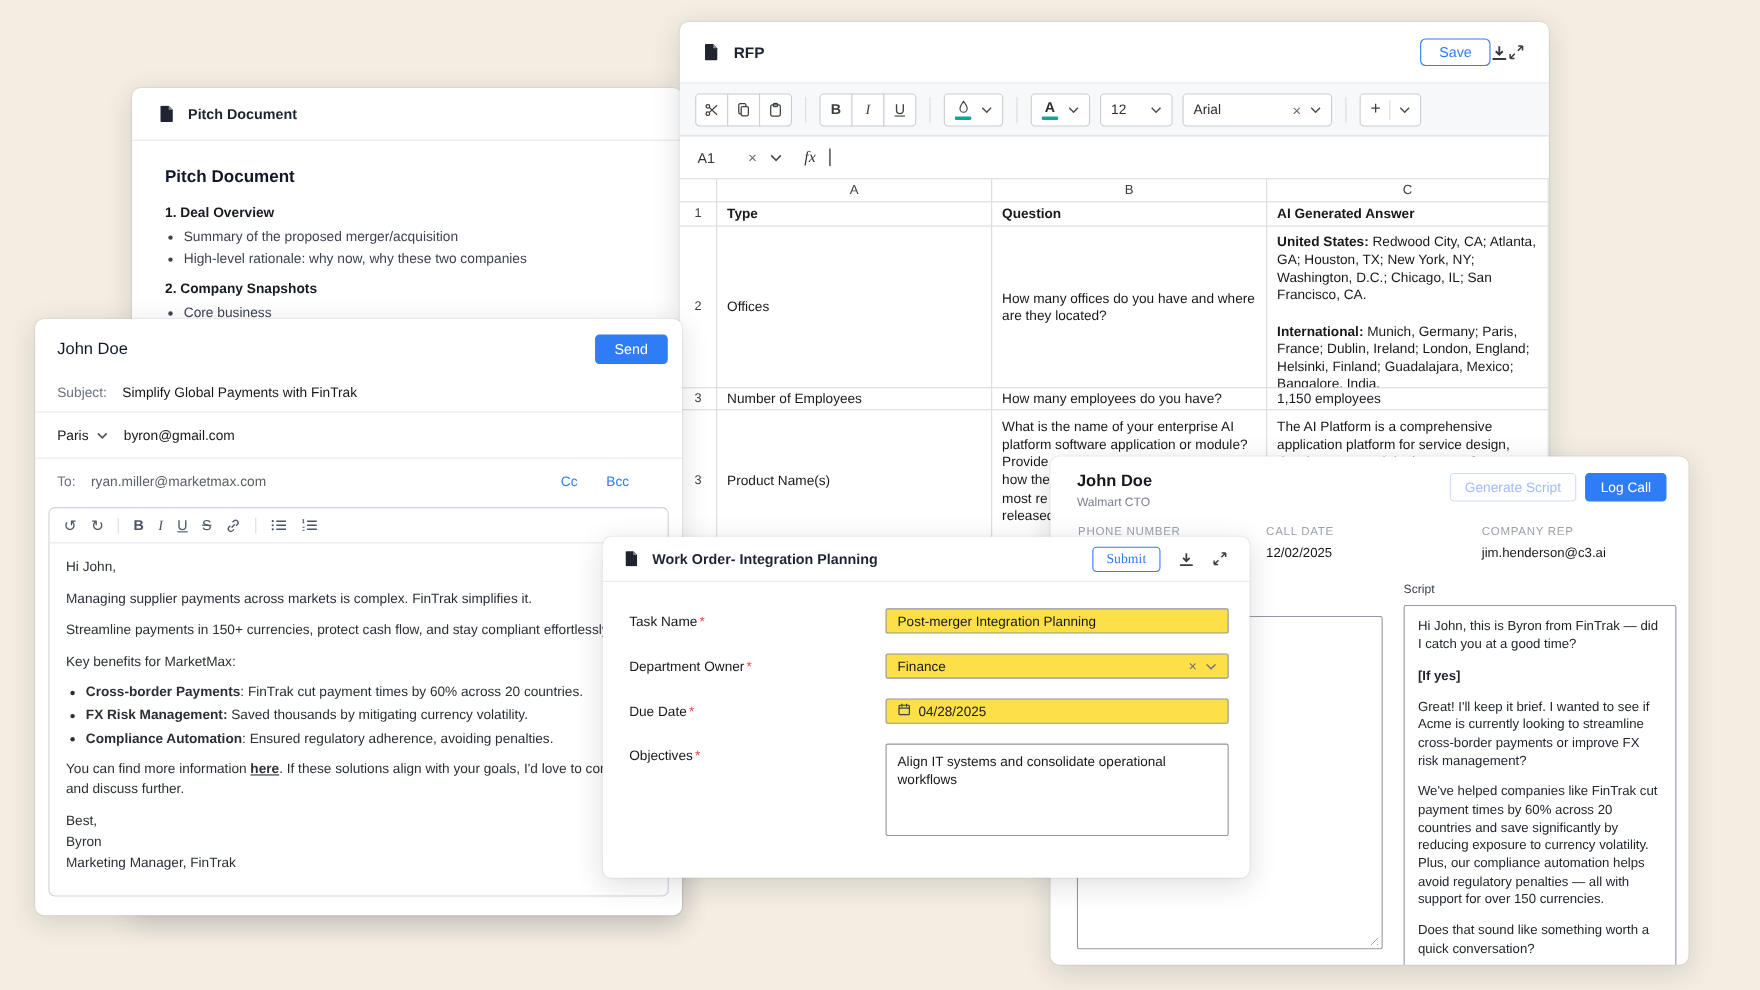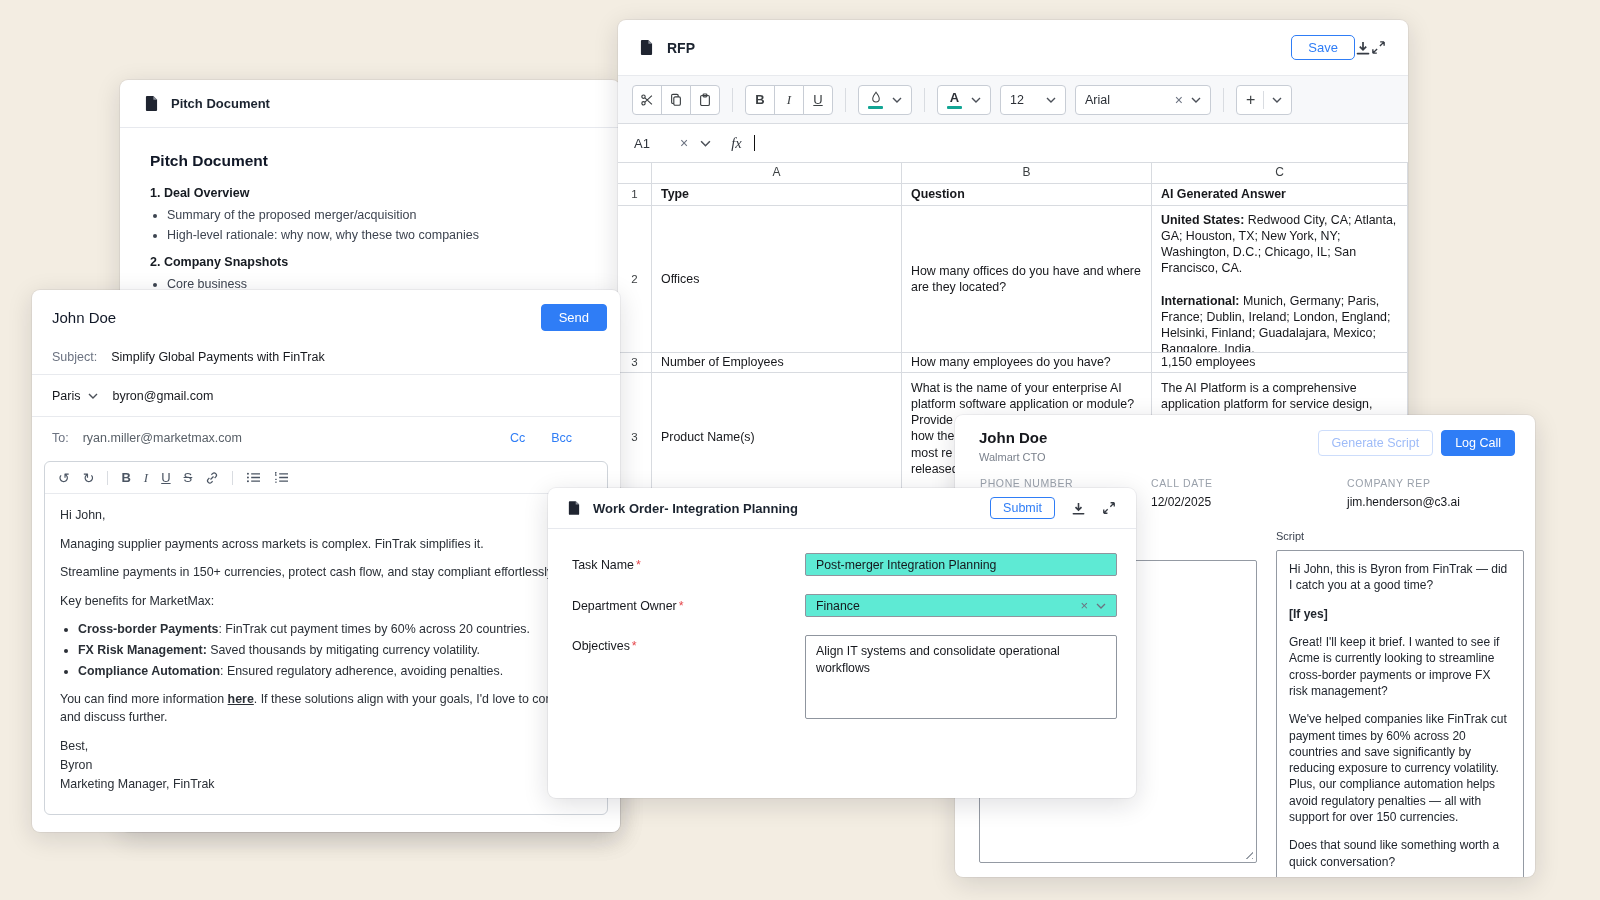--- a/index.html
+++ b/index.html
@@ -89,21 +89,21 @@
   .script-ta{position:absolute;left:321px;top:135px;width:248px;height:345px;border:1px solid #949aa3;border-radius:2px;box-sizing:border-box;padding:10px 12px;font-size:12px;line-height:1.36;color:#21262e;overflow:hidden;}
   .script-ta p{margin:0 0 12px 0;}
   
   #workorder{left:548px;top:488px;width:588px;height:310px;z-index:5;overflow:hidden;}
   #workorder .win-header{height:40px;padding:0 20px;gap:13px;}
   .wo-form{padding:24px 19px 0 24px;}
   .wo-row{display:flex;align-items:center;height:23px;margin-bottom:18px;}
   .wo-row.ta{align-items:flex-start;}
   .wo-lab{flex:0 0 233px;font-size:12.4px;color:#16181d;font-weight:500;}
   .req{color:#e5484d;margin-left:2px;}
-  .input{flex:0 0 312px;height:23px;border:1px solid #8f959e;border-radius:2px;box-sizing:border-box;display:flex;align-items:center;padding:0 10px;font-size:12.3px;color:#16181d;background:#5eead4;gap:7px;}
+  .input{flex:0 0 312px;height:23px;border:1px solid #8f959e;border-radius:2px;box-sizing:border-box;display:flex;align-items:center;padding:0 10px;font-size:12.3px;color:#16181d;background:#fde047;gap:7px;}
   .sel-right{margin-left:auto;display:flex;align-items:center;gap:8px;color:#6b7280;}
   .wo-texta{flex:0 0 312px;height:84px;border:1px solid #8f959e;border-radius:2px;box-sizing:border-box;padding:7px 10px;font-size:12.3px;color:#16181d;line-height:1.35;}
 </style>
 </head>
 <body>
 
 <div id="canvas">
 
   <div class="win" id="pitch">
     <div class="win-header">
@@ -405,21 +405,21 @@
 
   <div class="win" id="workorder">
     <div class="win-header">
       <span class="doc-ic">
         <svg width="12" height="14" viewBox="0 0 14 16">
             <path d="M2 0h7l4 4v11a1 1 0 0 1-1 1H2a1 1 0 0 1-1-1V1a1 1 0 0 1 1-1z" fill="#1f2430"></path>
             <path d="M9 0l4 4H9z" fill="#8b909a"></path>
           </svg>
       </span>
       <span class="hdr-title">Work Order- Integration Planning</span>
-      <span class="hdr-right" style="gap:16px;">
+      <span class="hdr-right" style="gap:16px;font-family:Liberation Serif, serif;">
         <button class="btn-outline" style="padding:3px 12px;font-size:12.5px;border-radius:4px;">Submit</button>
         <span class="ic-btn">
           <svg width="15" height="15" viewBox="0 0 16 16" fill="none" stroke="#363b44" stroke-width="1.7">
               <path d="M8 2v7.2M4.8 6.6L8 9.8l3.2-3.2"></path>
               <path d="M2.5 13.6h11" stroke-linecap="round"></path>
             </svg>
         </span>
         <span class="ic-btn">
           <svg width="14" height="14" viewBox="0 0 16 16" fill="none" stroke="#363b44" stroke-width="1.5">
               <path d="M9.5 6.5L14 2M14 2h-4.2M14 2v4.2"></path>
@@ -442,20 +442,30 @@
           <span class="sel-right">
             <span class="x-glyph" style="font-size:13px;">×</span>
             <span class="chev">
                 <svg width="10" height="6" viewBox="0 0 10 6">
                   <path d="M1 1l4 4 4-4" fill="none" stroke="#6b7280" stroke-width="1.3"></path>
                 </svg>
               </span>
           </span>
         </div>
       </div>
+      <div class="wo-row">
+        <span class="wo-lab"><span>Due Date</span><span class="req">*</span></span>
+        <div class="input">
+          <span><svg width="12" height="12" viewBox="0 0 14 14" fill="none" stroke="#374151" stroke-width="1.3">
+                <rect x="1.5" y="2.5" width="11" height="10" rx="1"></rect>
+                <path d="M1.5 5.5h11M4.5 1v3M9.5 1v3"></path>
+              </svg></span>
+          <span>04/28/2025</span>
+        </div>
+      </div>
       <div class="wo-row ta">
         <span class="wo-lab" style="padding-top:4px;"><span>Objectives</span><span class="req">*</span></span>
         <div class="wo-texta"><span>Align IT systems and consolidate operational workflows</span></div>
       </div>
     </div>
   </div>
 
 </div>
 
 </body></html>

